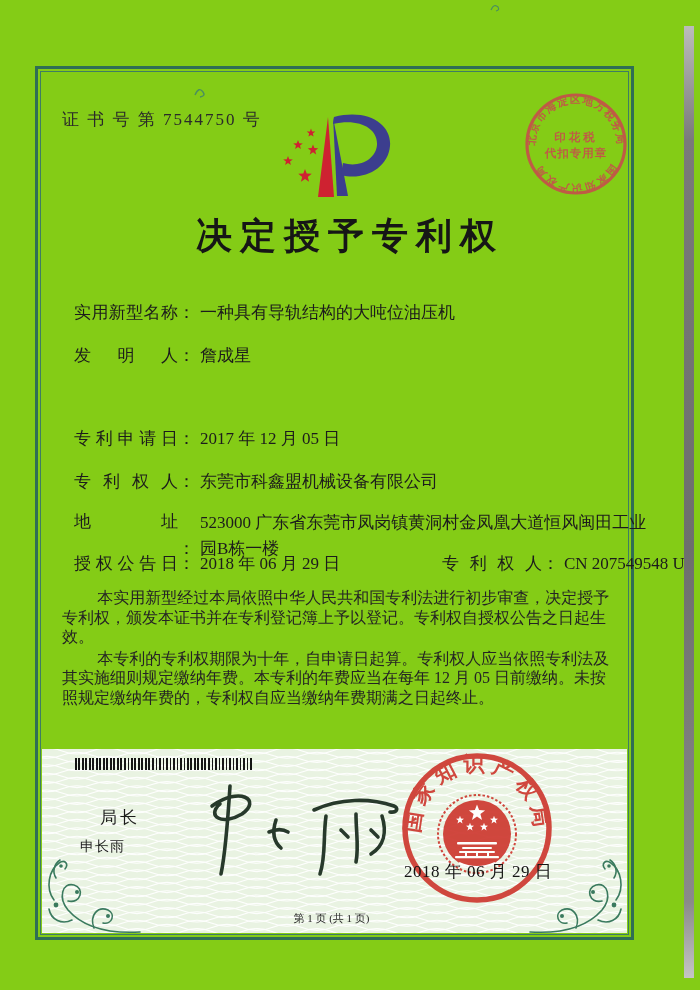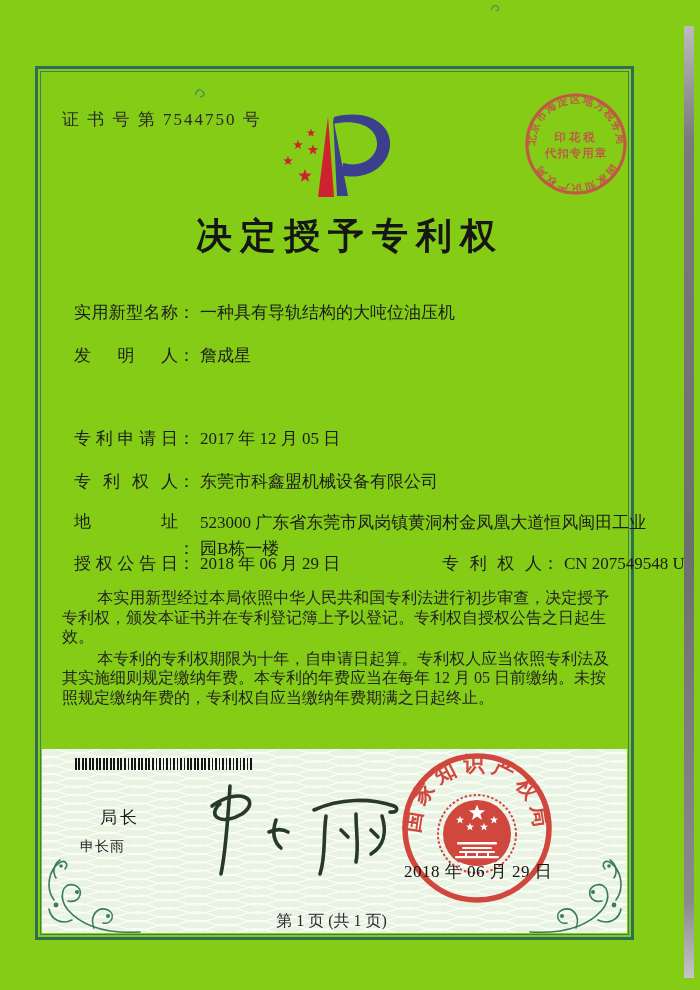--- a/index.html
+++ b/index.html
@@ -39,21 +39,21 @@
   
   #officer-title{left:80px;top:806px;font-size:17px;letter-spacing:3px;margin-left:20px;}
   #officer-name{left:80px;top:838px;font-size:14px;letter-spacing:1px;}
   #signature{left:170px;top:778px;}
   
   #seal{left:399px;top:750px;}
   #seal-date{left:404px;top:860px;font-size:17px;color:#141414;letter-spacing:0.5px;white-space:nowrap;}
   
   #tax-stamp{left:520px;top:88px;opacity:0.92;}
   
-  #footer{left:35px;top:911px;width:593px;text-align:center;font-size:16px;color:#2a2a2a;}
+  #footer{left:35px;top:911px;width:593px;text-align:center;font-size:11px;color:#2a2a2a;}
   .flourish{pointer-events:none;}
 </style>
 </head>
 <body>
 
 <div id="page">
 
   <div id="band" class="abs">
     <svg width="585" height="184" viewBox="0 0 585 184">
       <g id="wave-lines" stroke="#ffffff" stroke-width="1.1" fill="none" opacity="0.95">

